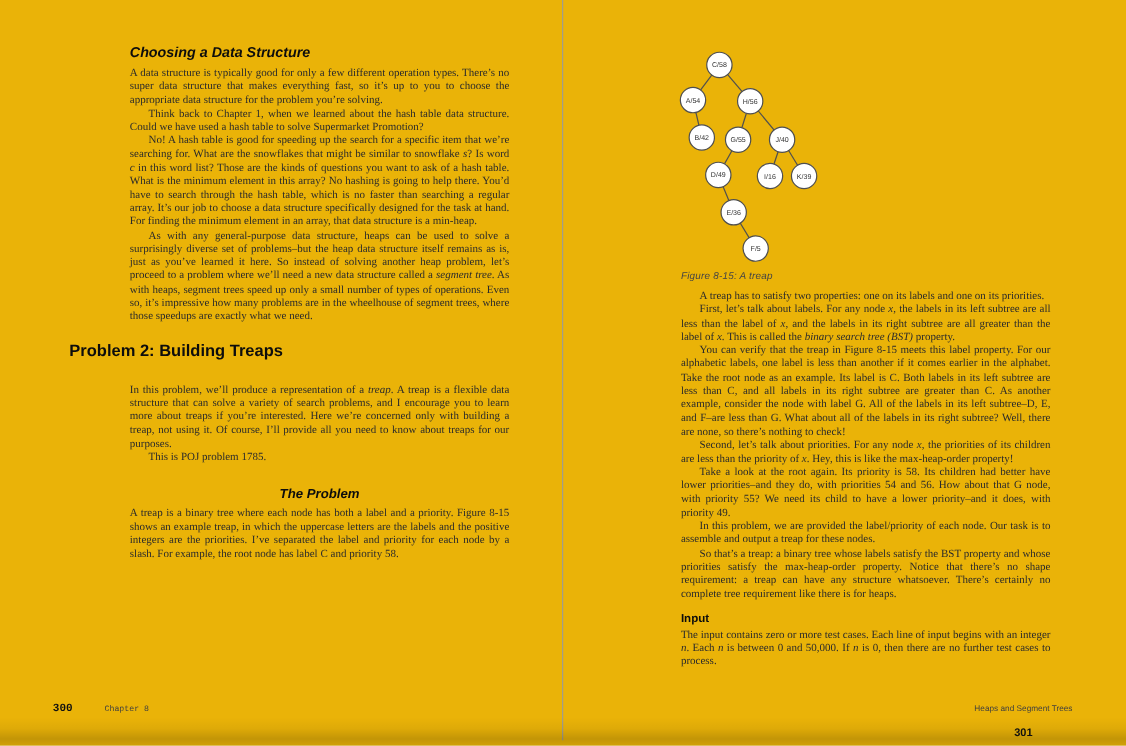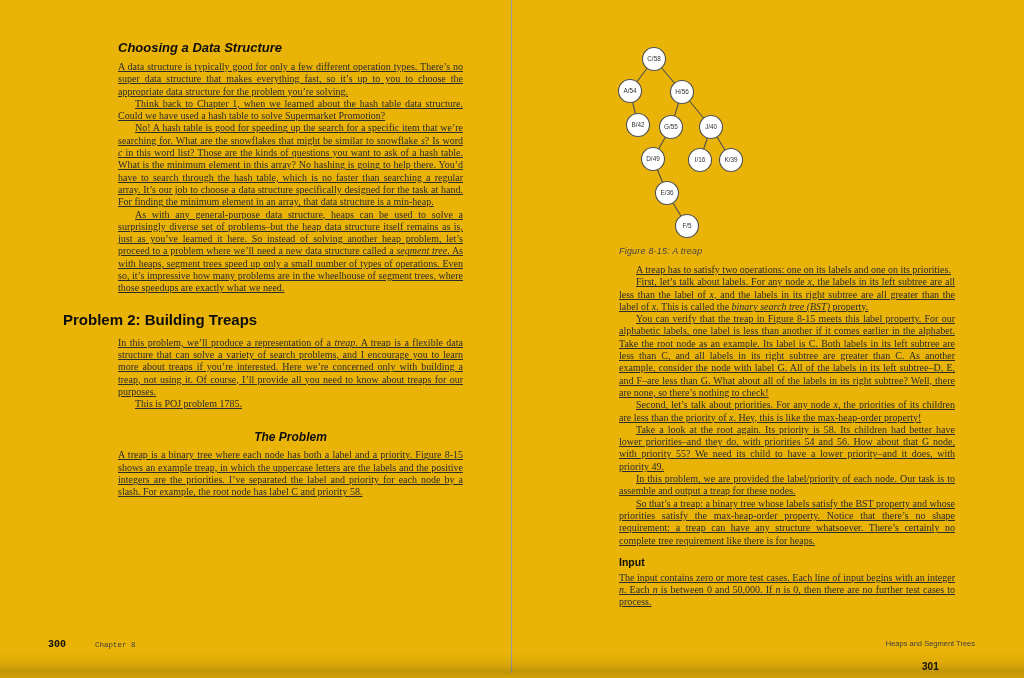--- a/index.html
+++ b/index.html
@@ -9,25 +9,25 @@
     font-family:"Liberation Serif", serif;
   }
   .divider { position:absolute; left:511px; top:0; width:1px; height:673px; background:#9b9b9b; }
   .bottom-edge {
     position:absolute; left:0; bottom:0; width:100%; height:26px;
     background:linear-gradient(to bottom, rgba(0,0,0,0) 0%, rgba(0,0,0,0.05) 40%, rgba(0,0,0,0.17) 76%, rgba(0,0,0,0.10) 100%);
   }
   .col-left  { position:absolute; left:118px; top:40px; width:345px; }
   .col-right { position:absolute; left:619px; top:40px; width:336px; }
 
-  .body-par { margin:0; font-size:10px; line-height:12.3px; text-align:justify; color:#2b2b2b;text-decoration:underline; }
+  .body-par { margin:0; font-size:10px; line-height:12.3px; text-align:justify; color:#2b2b2b; }
   .body-par.indent { text-indent:17px; }
 
   .section-heading   { margin:0 0 6px 0;        font:italic bold 13px "Liberation Sans", sans-serif; color:#0d0d0d; }
-  .problem-heading   { margin:16px 0 9px -55px; font:bold 15px "Liberation Sans", sans-serif;        color:#0d0d0d; }
+  .problem-heading   { margin:16px 0 21px -55px; font:bold 15px "Liberation Sans", sans-serif;        color:#0d0d0d; }
   .subsection-heading{ margin:20px 0 5px 0;     font:italic bold 12px "Liberation Sans", sans-serif; color:#0d0d0d;text-align:center; }
   .input-heading     { margin:9px 0 4px 0;      font:bold 10.5px "Liberation Sans", sans-serif;      color:#0d0d0d; }
 
   .figure-svg { display:block; margin-left:-21px; }
   .figure-caption { margin:4px 0 8px 0; font:italic 9px "Liberation Sans", sans-serif; color:#454545; letter-spacing:.2px; }
   .tree-label { font:6.4px "Liberation Sans", sans-serif; fill:#333; }
 
   .footer-left  { position:absolute; left:48px;  top:639px; display:flex; align-items:baseline; gap:29px; font-family:Liberation Mono, monospace; }
   .footer-right { position:absolute; right:49px; top:639px; display:flex; align-items:center; gap:13px; font-family:"Liberation Sans", sans-serif;flex-direction:column; }
   .page-num { font-weight:bold; font-size:10px; color:#111; }
@@ -114,21 +114,21 @@
           <text x="69" y="155.3" text-anchor="middle" class="tree-label">E/36</text>
         </g>
         <g>
           <circle cx="89" cy="186" r="11.5" fill="#ffffff" stroke="#4f4f4f" stroke-width="1.1"></circle>
           <text x="89" y="188.3" text-anchor="middle" class="tree-label">F/5</text>
         </g>
       </svg>
     <div class="figure-caption">Figure 8-15: A treap</div>
 
     <div>
-        <p class="body-par indent">A treap has to satisfy two operations: one on its labels and one on its priorities.</p>
+        <p class="body-par indent">A treap has to satisfy two properties: one on its labels and one on its priorities.</p>
         <p class="body-par indent">First, let’s talk about labels. For any node <i>x</i>, the labels in its left subtree are all less than the label of <i>x</i>, and the labels in its right subtree are all greater than the label of <i>x</i>. This is called the <i>binary search tree (BST)</i> property.</p>
         <p class="body-par indent">You can verify that the treap in Figure 8-15 meets this label property. For our alphabetic labels, one label is less than another if it comes earlier in the alphabet. Take the root node as an example. Its label is C. Both labels in its left subtree are less than C, and all labels in its right subtree are greater than C. As another example, consider the node with label G. All of the labels in its left subtree–D, E, and F–are less than G. What about all of the labels in its right subtree? Well, there are none, so there’s nothing to check!</p>
         <p class="body-par indent">Second, let’s talk about priorities. For any node <i>x</i>, the priorities of its children are less than the priority of <i>x</i>. Hey, this is like the max-heap-order property!</p>
         <p class="body-par indent">Take a look at the root again. Its priority is 58. Its children had better have lower priorities–and they do, with priorities 54 and 56. How about that G node, with priority 55? We need its child to have a lower priority–and it does, with priority 49.</p>
         <p class="body-par indent">In this problem, we are provided the label/priority of each node. Our task is to assemble and output a treap for these nodes.</p>
         <p class="body-par indent">So that’s a treap: a binary tree whose labels satisfy the BST property and whose priorities satisfy the max-heap-order property. Notice that there’s no shape requirement: a treap can have any structure whatsoever. There’s certainly no complete tree requirement like there is for heaps.</p>
       </div>
 
     <h4 class="input-heading">Input</h4>
     <div>

